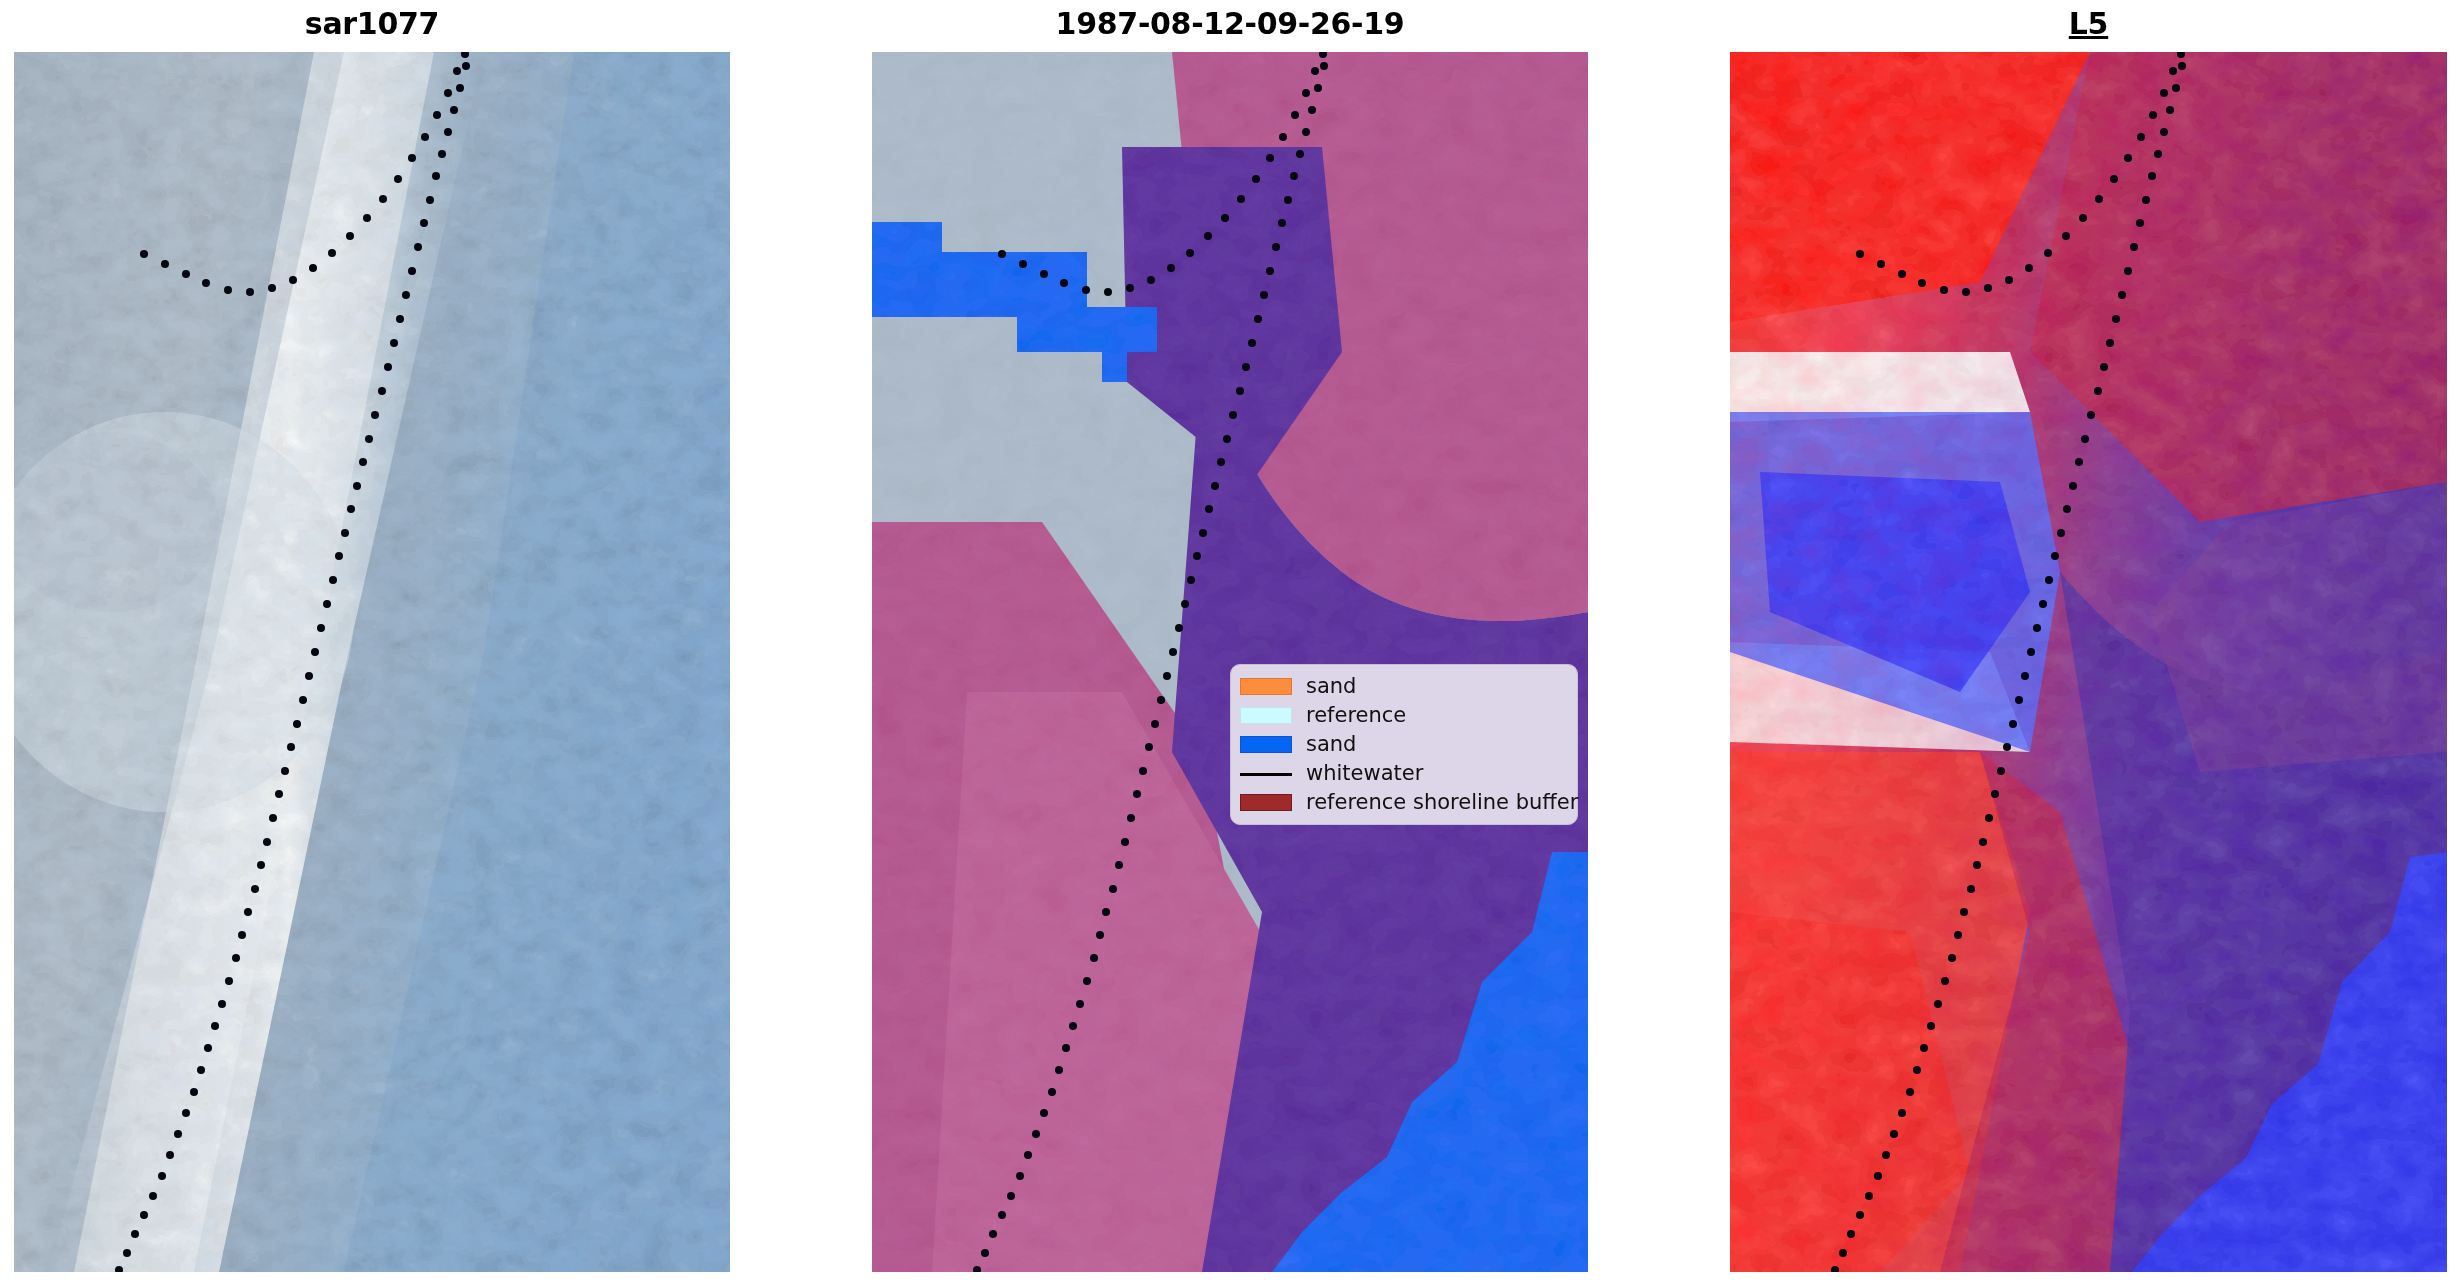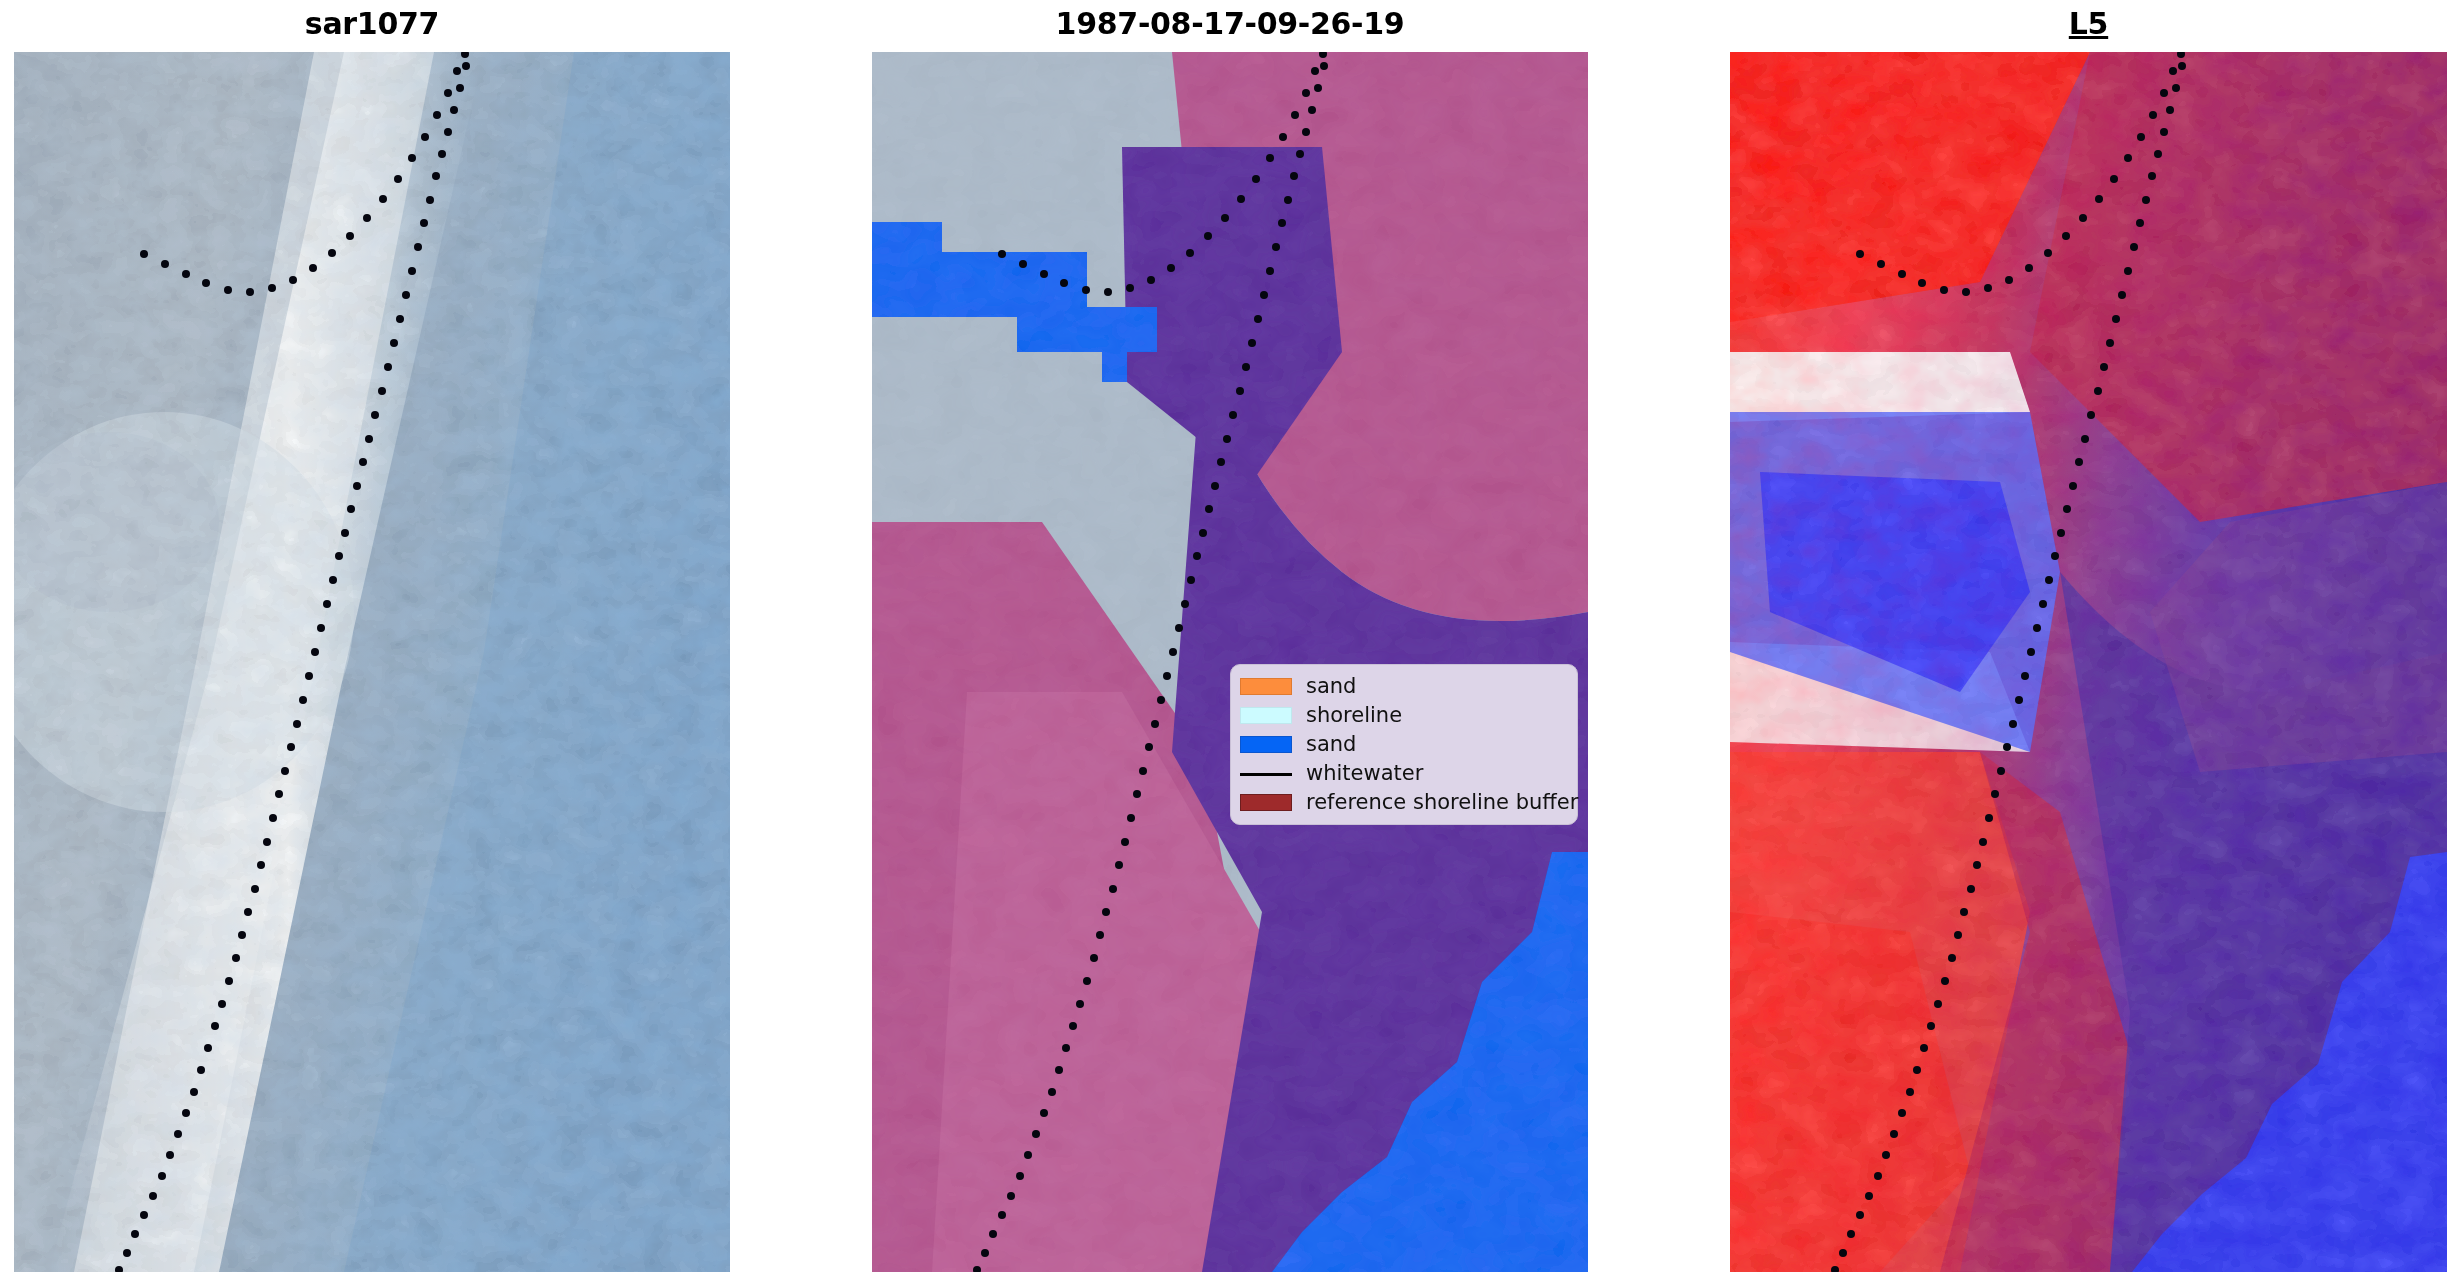--- a/index.html
+++ b/index.html
@@ -114,21 +114,21 @@
     white-space: nowrap;
     line-height: 1;
   }
 </style>
 </head>
 <body>
 
 <div id="figure">
 
   <div class="panel-title title-1">sar1077</div>
-  <div class="panel-title title-2">1987-08-17-09-26-19</div>
+  <div class="panel-title title-2">1987-08-12-09-26-19</div>
   <div class="panel-title title-3">L5</div>
 
   <div class="panel panel-1">
     <svg class="raster" viewBox="0 0 716 1220" preserveAspectRatio="none">
       <defs>
         <linearGradient id="p1bg" x1="0" y1="0" x2="1" y2="0.35">
           <stop offset="0" stop-color="#a9b7c6"></stop>
           <stop offset="0.30" stop-color="#b4c0cd"></stop>
           <stop offset="0.55" stop-color="#9fb3c8"></stop>
           <stop offset="0.80" stop-color="#8fb2d2"></stop>
@@ -506,21 +506,21 @@
     </svg>
   </div>
 
   <div id="legend">
     <div class="legend-row">
       <span class="legend-swatch sand"></span>
       <span class="legend-label">sand</span>
     </div>
     <div class="legend-row">
       <span class="legend-swatch whitewater"></span>
-      <span class="legend-label">shoreline</span>
+      <span class="legend-label">reference</span>
     </div>
     <div class="legend-row">
       <span class="legend-swatch water"></span>
       <span class="legend-label">sand</span>
     </div>
     <div class="legend-row">
       <span class="legend-swatch line"></span>
       <span class="legend-label">whitewater</span>
     </div>
     <div class="legend-row">

